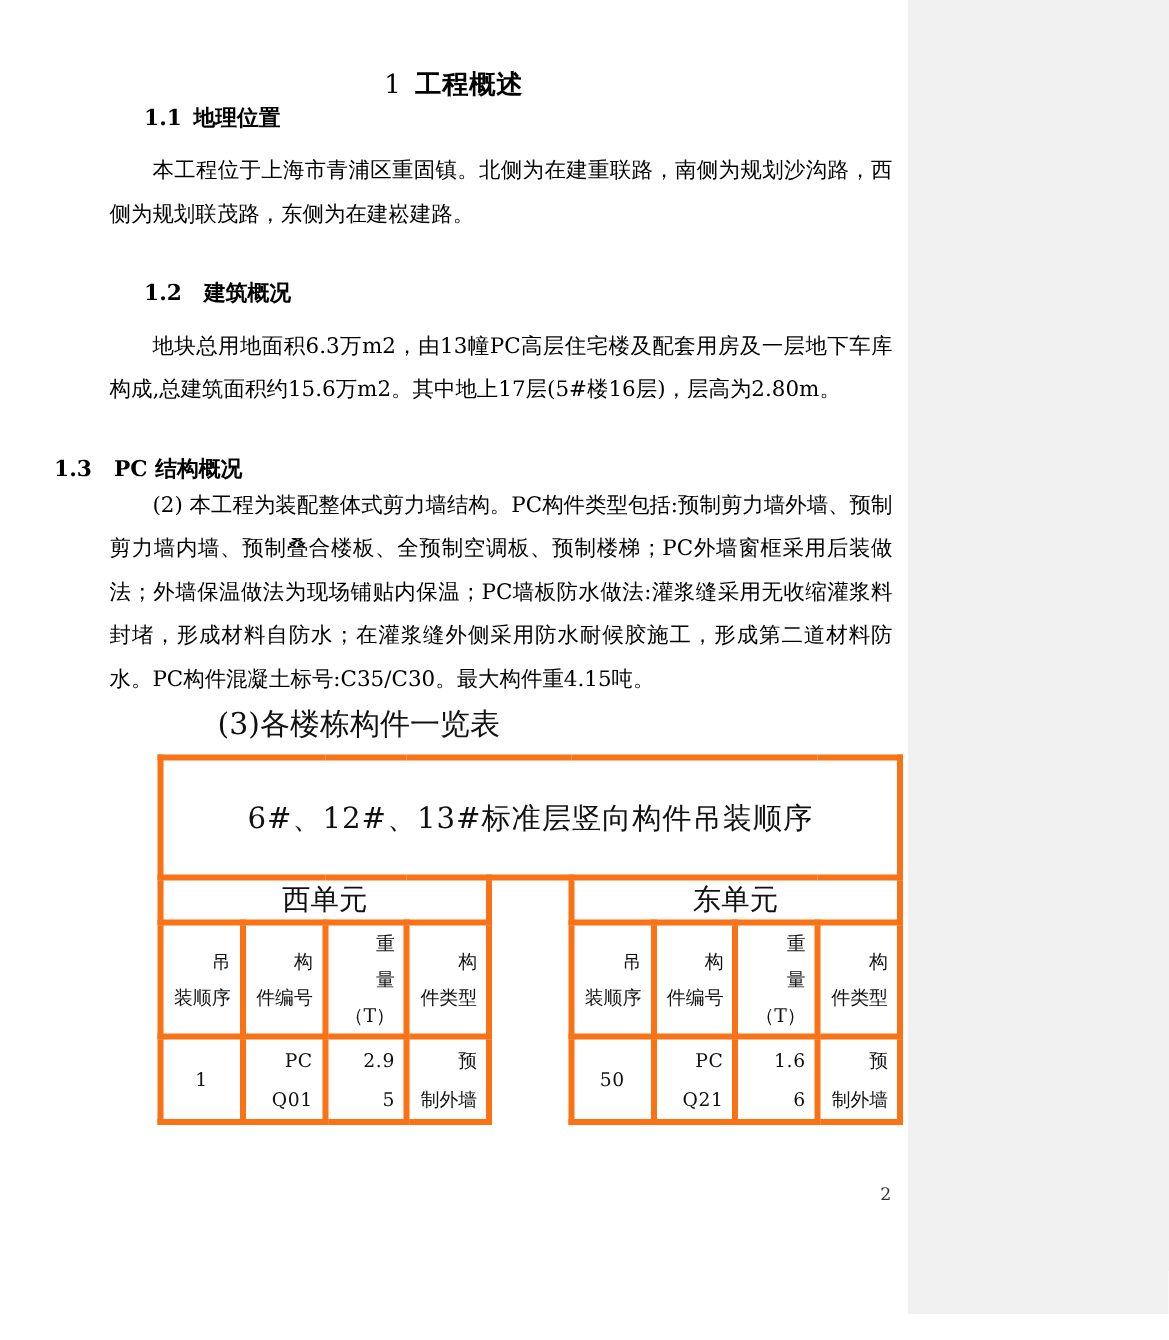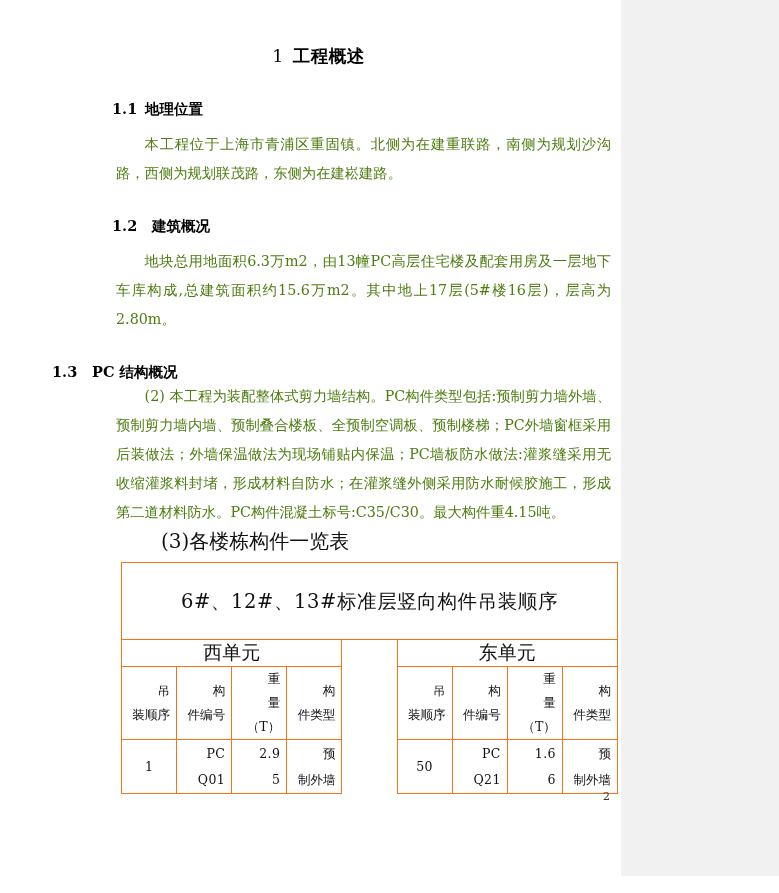--- a/index.html
+++ b/index.html
@@ -17,21 +17,21 @@
   #viewer-backdrop {
     position: absolute;
     left: 605px;
     top: 0;
     width: 174px;
     height: 876px;
     background: #f1f1f1;
   }
   #page {
     position: absolute;
-    left: 16px;
+    left: 0;
     top: 0;
     width: 605px;
     height: 893px;
     background: #ffffff;
   }
   #page-body {
     position: absolute;
     left: 0;
     top: 0;
     width: 605px;
@@ -54,41 +54,41 @@
   }
 
   .heading {
     font-size: 14.5px;
     font-weight: bold;
     color: #000;
     margin: 0;
     padding-left: 96px;
     line-height: 1.5;
   }
-  .h-1 { margin-top: 30px; }
+  .h-1 { }
   .h-2 { margin-top: 27px; }
   .h-3 { margin-top: 27px; padding-left: 36px; }
   .heading .hnum {
     display: inline-block;
     min-width: 26px;
   }
   .heading .htext {
     padding-left: 7px;
   }
   .heading.wide .htext {
     padding-left: 14px;
     margin-top: 48px;
   }
 
   .para-block {
     margin: 0;
-    padding: 0 10px 0 100px;
+    padding: 0 10px 0 73px;
     font-size: 14.3px;
     line-height: 29px;
-    color: #4d7c0f;
+    color: #000000;
     text-align: justify;
     text-justify: inter-ideograph;
   }
   .para-block.first { margin-top: 10px; }
   .para-indent { text-indent: 2em; }
   .para-list { text-indent: 2em; }
 
   .tbl-caption {
     margin: 0;
     padding: 0 0 0 105px;
@@ -103,21 +103,21 @@
     padding-left: 105px;
   }
   table.comp-table {
     border-collapse: collapse;
     width: 497px;
     table-layout: fixed;
     font-size: 12.4px;
     color: #111;
   }
   table.comp-table td {
-    border: 1px solid #f97316;
+    border: 4px solid #f97316;
     padding: 0;
     vertical-align: middle;
     text-align: center;
   }
   td.tbl-title-cell {
     height: 76px;
     font-size: 19.5px;
     letter-spacing: 0.6px;
     font-family: "DejaVu Serif", "Liberation Serif", serif;
   }

